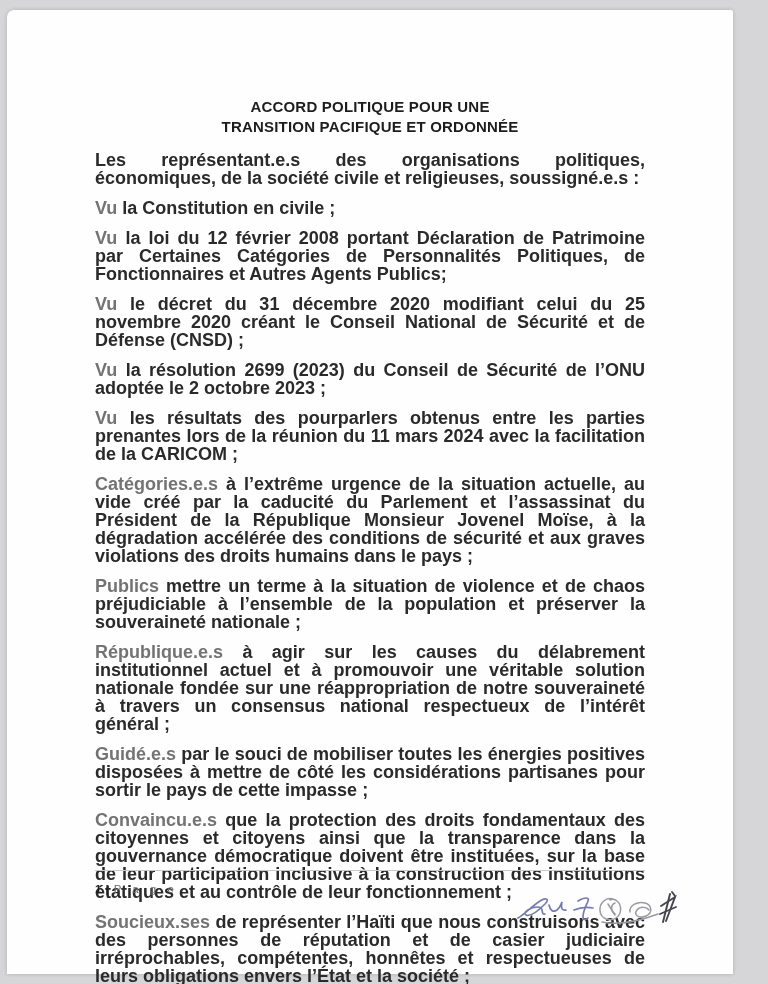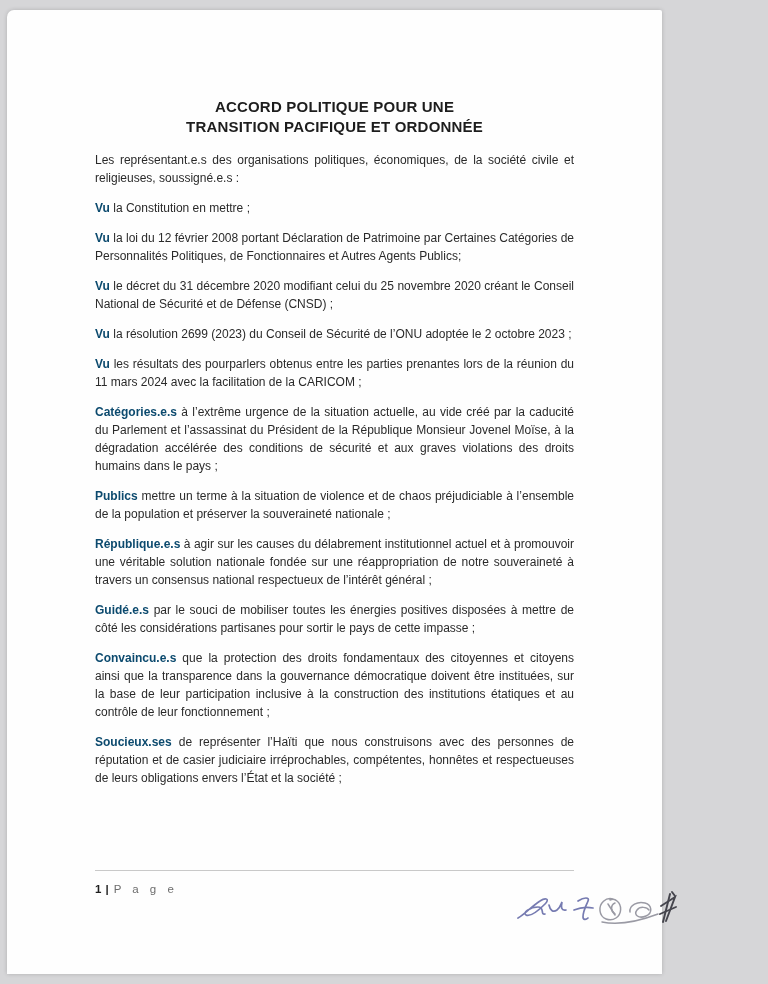--- a/index.html
+++ b/index.html
@@ -3,47 +3,48 @@
 <meta charset="utf-8">
 <style>
   html,body{margin:0;padding:0;}
   body{
     width:768px;height:984px;
     background:#d6d6d8;
     font-family:"Liberation Sans","DejaVu Sans",sans-serif;
     position:relative;overflow:hidden;
   }
   .page{
-    position:absolute;left:7px;top:10px;width:655px;height:964px;
+    position:absolute;left:7px;top:10px;width:726px;height:964px;
     background:#fefefe;
     border-radius:7px 2px 0 0;
     box-shadow:0 0 4px rgba(0,0,0,0.18);
   }
   .content{
     position:absolute;left:0;top:0;right:0;
     padding:87px 88px 0 88px;
     color:#232323;
   }
   .doc-title{
     text-align:center;
     font-weight:bold;
     font-size:15px;
     line-height:20px;
     letter-spacing:0.2px;
     color:#1d1d1d;
     margin:0 0 14px 0;
   }
   .para{
-    font-size:12px;
+    font-size:18px;
     line-height:18px;
     text-align:justify;
     margin:0 0 12px 0;
     color:#2a2a2a;
+    font-weight:bold;
   }
-  .para b{color:#0c4a6e;}
+  .para b{color:#737373;}
   .footer{
     position:absolute;left:88px;right:88px;top:860px;
     border-top:1px solid #c9c9c9;
     padding-top:12px;
     font-size:11.5px;
     color:#6d6d6d;
   }
   .footer .pnum{font-weight:bold;color:#1f1f1f;letter-spacing:1px;}
   .footer .pbar{color:#1f1f1f;font-weight:bold;margin:0 5px 0 3px;}
   .footer .plabel{letter-spacing:4px;color:#6d6d6d;}
@@ -56,21 +57,21 @@
 
 <div class="page">
   <div class="content">
 
     <h1 class="doc-title">
       <span>ACCORD POLITIQUE POUR UNE</span><br>
       <span>TRANSITION PACIFIQUE ET ORDONNÉE</span>
     </h1>
 
     <p class="para"><b></b><span>Les représentant.e.s des organisations politiques, économiques, de la société civile et religieuses, soussigné.e.s :</span></p>
-    <p class="para"><b>Vu</b><span> la Constitution en mettre ;</span></p>
+    <p class="para"><b>Vu</b><span> la Constitution en civile ;</span></p>
     <p class="para"><b>Vu</b><span> la loi du 12 février 2008 portant Déclaration de Patrimoine par Certaines Catégories de Personnalités Politiques, de Fonctionnaires et Autres Agents Publics;</span></p>
     <p class="para"><b>Vu</b><span> le décret du 31 décembre 2020 modifiant celui du 25 novembre 2020 créant le Conseil National de Sécurité et de Défense (CNSD) ;</span></p>
     <p class="para"><b>Vu</b><span> la résolution 2699 (2023) du Conseil de Sécurité de l’ONU adoptée le 2 octobre 2023 ;</span></p>
     <p class="para"><b>Vu</b><span> les résultats des pourparlers obtenus entre les parties prenantes lors de la réunion du 11 mars 2024 avec la facilitation de la CARICOM ;</span></p>
     <p class="para"><b>Catégories.e.s</b><span> à l’extrême urgence de la situation actuelle, au vide créé par la caducité du Parlement et l’assassinat du Président de la République Monsieur Jovenel Moïse, à la dégradation accélérée des conditions de sécurité et aux graves violations des droits humains dans le pays ;</span></p>
     <p class="para"><b>Publics</b><span> mettre un terme à la situation de violence et de chaos préjudiciable à l’ensemble de la population et préserver la souveraineté nationale ;</span></p>
     <p class="para"><b>République.e.s</b><span> à agir sur les causes du délabrement institutionnel actuel et à promouvoir une véritable solution nationale fondée sur une réappropriation de notre souveraineté à travers un consensus national respectueux de l’intérêt général ;</span></p>
     <p class="para"><b>Guidé.e.s</b><span> par le souci de mobiliser toutes les énergies positives disposées à mettre de côté les considérations partisanes pour sortir le pays de cette impasse ;</span></p>
     <p class="para"><b>Convaincu.e.s</b><span> que la protection des droits fondamentaux des citoyennes et citoyens ainsi que la transparence dans la gouvernance démocratique doivent être instituées, sur la base de leur participation inclusive à la construction des institutions étatiques et au contrôle de leur fonctionnement ;</span></p>
     <p class="para"><b>Soucieux.ses</b><span> de représenter l’Haïti que nous construisons avec des personnes de réputation et de casier judiciaire irréprochables, compétentes, honnêtes et respectueuses de leurs obligations envers l’État et la société ;</span></p>

